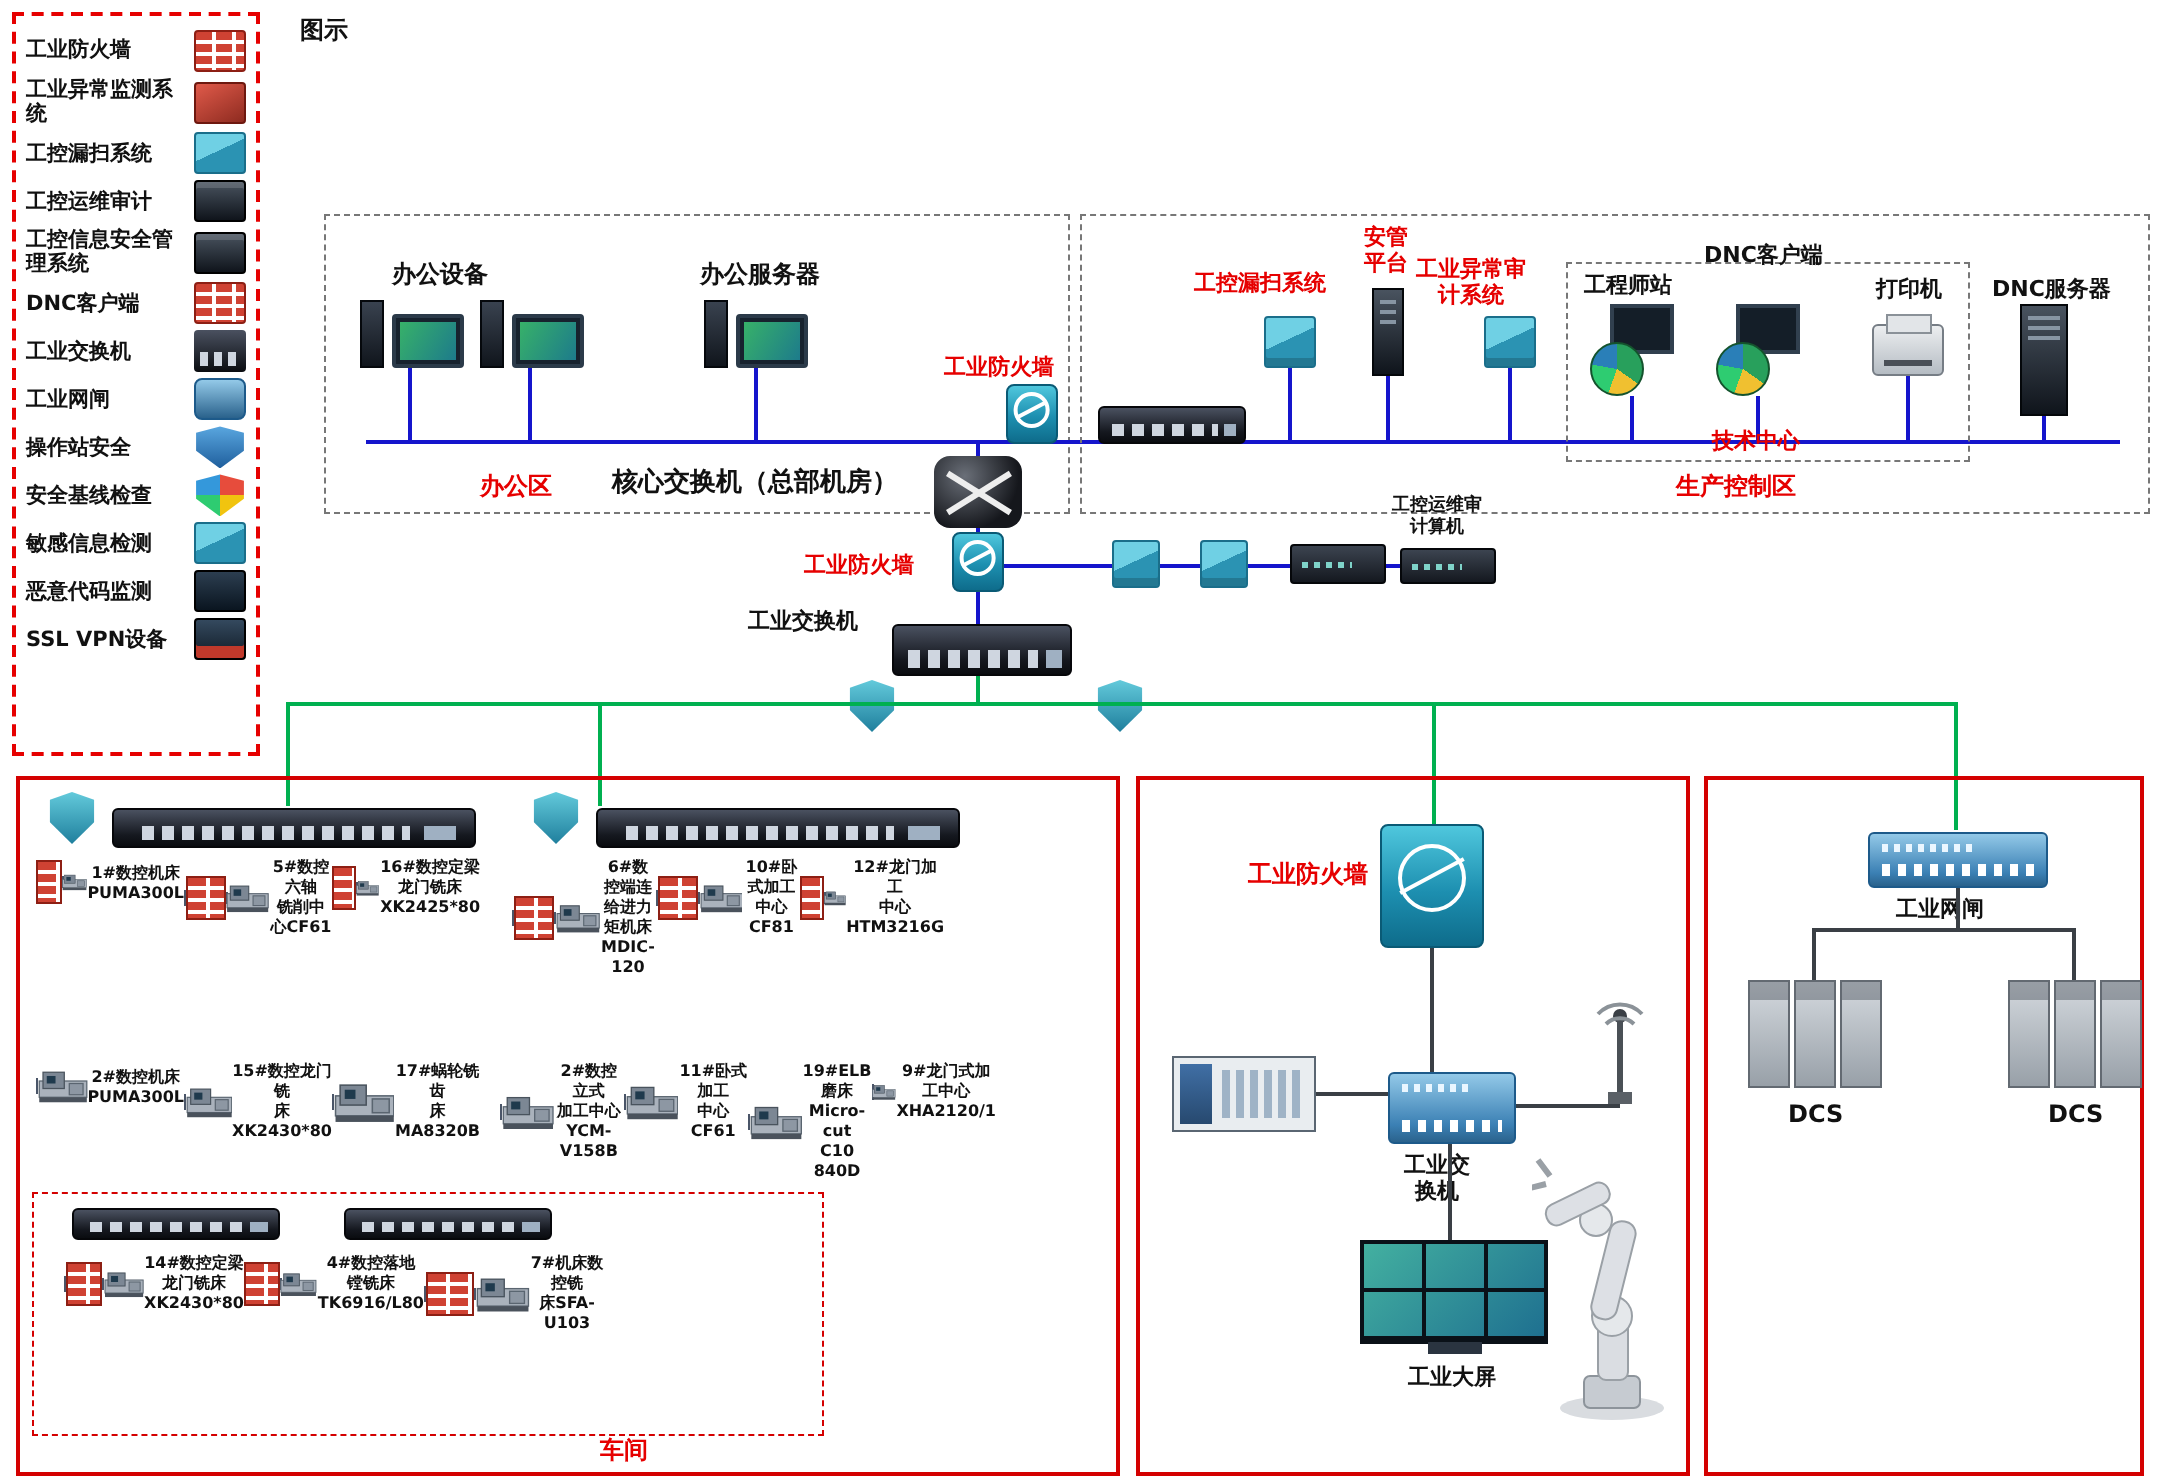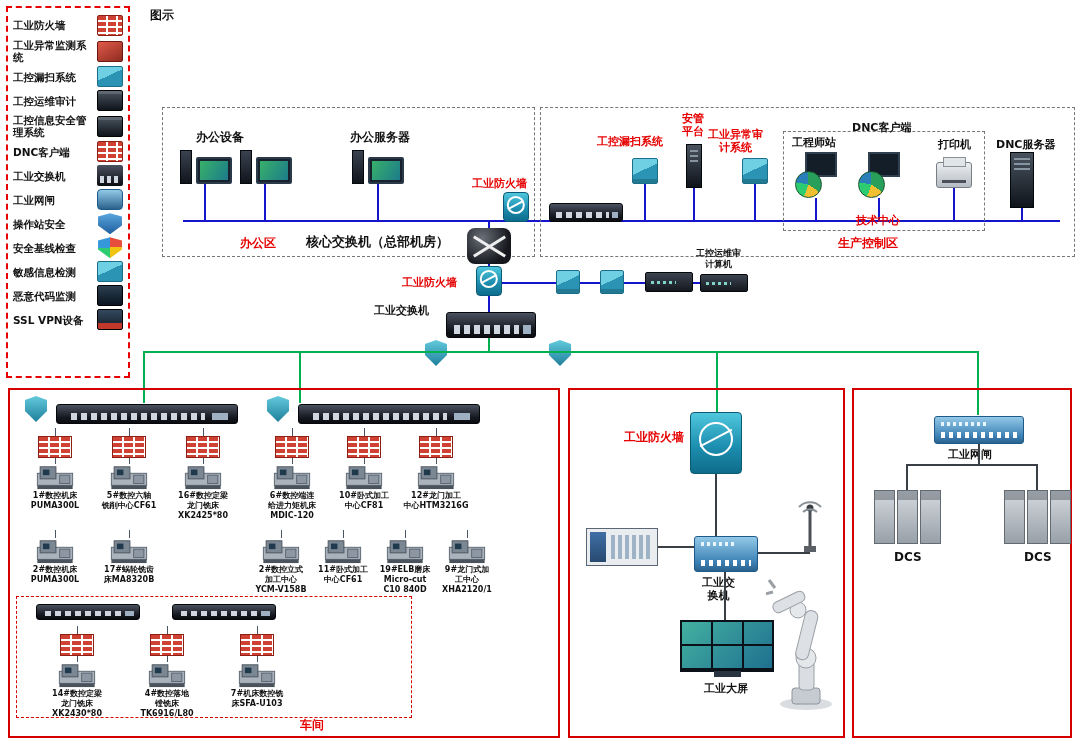--- a/index.html
+++ b/index.html
@@ -63,21 +63,21 @@
 
 .printer{position:absolute;background:linear-gradient(#eceef0,#b5bcc3);border:1px solid #767d85;border-radius:3px}
 .printer::before{content:"";position:absolute;left:18%;top:-6px;width:60%;height:8px;background:#e2e5e8;border:1px solid #8a9198}
 .printer::after{content:"";position:absolute;left:15%;bottom:4px;width:70%;height:3px;background:#4a5057}
 
 
 .brick{display:block;width:34px;height:22px;border:1px solid #8d1f14;background:repeating-linear-gradient(90deg,rgba(255,255,255,0) 0 9px,#fff 9px 11px),repeating-linear-gradient(180deg,#cf4233 0 4px,#fff 4px 6px)}
 
 
 .machine-row{position:absolute;display:flex;align-items:flex-start}
-.mcell{display:flex;flex-direction:column;align-items:center}
+.mcell{display:flex;flex-direction:row;align-items:center}
 .mcell::before{content:"";width:1px;height:8px;background:#4a5568}
 .w74 .mcell{width:74px}.w72 .mcell{width:72px}.w62 .mcell{width:62px}.w90 .mcell{width:90px}
 .cline{width:1px;height:6px;background:#4a5568}
 .mlabel{font-size:8px;line-height:1.25;font-weight:bold;text-align:center;white-space:pre-line;margin-top:1px}
 
 
 .plc{position:absolute;background:#e9edf0;border:1px solid #5a6672}
 .plc::before{content:"";position:absolute;left:3px;top:3px;bottom:3px;width:16px;background:linear-gradient(#406fa5,#27496f)}
 .plc::after{content:"";position:absolute;left:24px;right:4px;top:6px;bottom:6px;background:repeating-linear-gradient(90deg,#9fb3c6 0 4px,rgba(0,0,0,0) 4px 7px)}
 
@@ -336,20 +336,31 @@
             <rect x="1" y="10" width="38" height="13" fill="#aab2bc" stroke="#5a6570"></rect>
             <rect x="4" y="3" width="17" height="13" fill="#7c8794" stroke="#49535d"></rect>
             <rect x="7" y="6" width="7" height="6" fill="#1f3a4d"></rect>
             <rect x="25" y="12" width="11" height="9" fill="#8d97a3" stroke="#5a6570"></rect>
             <rect x="1" y="23" width="38" height="4" fill="#4a525c"></rect>
           </svg>
           <span class="mlabel">2#数控机床
 PUMA300L</span>
         </div>
 
+        <div class="mcell">
+          <svg class="micon" width="38" height="26" viewBox="0 0 40 28">
+            <rect x="1" y="10" width="38" height="13" fill="#aab2bc" stroke="#5a6570"></rect>
+            <rect x="4" y="3" width="17" height="13" fill="#7c8794" stroke="#49535d"></rect>
+            <rect x="7" y="6" width="7" height="6" fill="#1f3a4d"></rect>
+            <rect x="25" y="12" width="11" height="9" fill="#8d97a3" stroke="#5a6570"></rect>
+            <rect x="1" y="23" width="38" height="4" fill="#4a525c"></rect>
+          </svg>
+          <span class="mlabel">15#数控龙门铣
+床XK2430*80</span>
+        </div>
 
         <div class="mcell">
           <svg class="micon" width="38" height="26" viewBox="0 0 40 28">
             <rect x="1" y="10" width="38" height="13" fill="#aab2bc" stroke="#5a6570"></rect>
             <rect x="4" y="3" width="17" height="13" fill="#7c8794" stroke="#49535d"></rect>
             <rect x="7" y="6" width="7" height="6" fill="#1f3a4d"></rect>
             <rect x="25" y="12" width="11" height="9" fill="#8d97a3" stroke="#5a6570"></rect>
             <rect x="1" y="23" width="38" height="4" fill="#4a525c"></rect>
           </svg>
           <span class="mlabel">17#蜗轮铣齿

